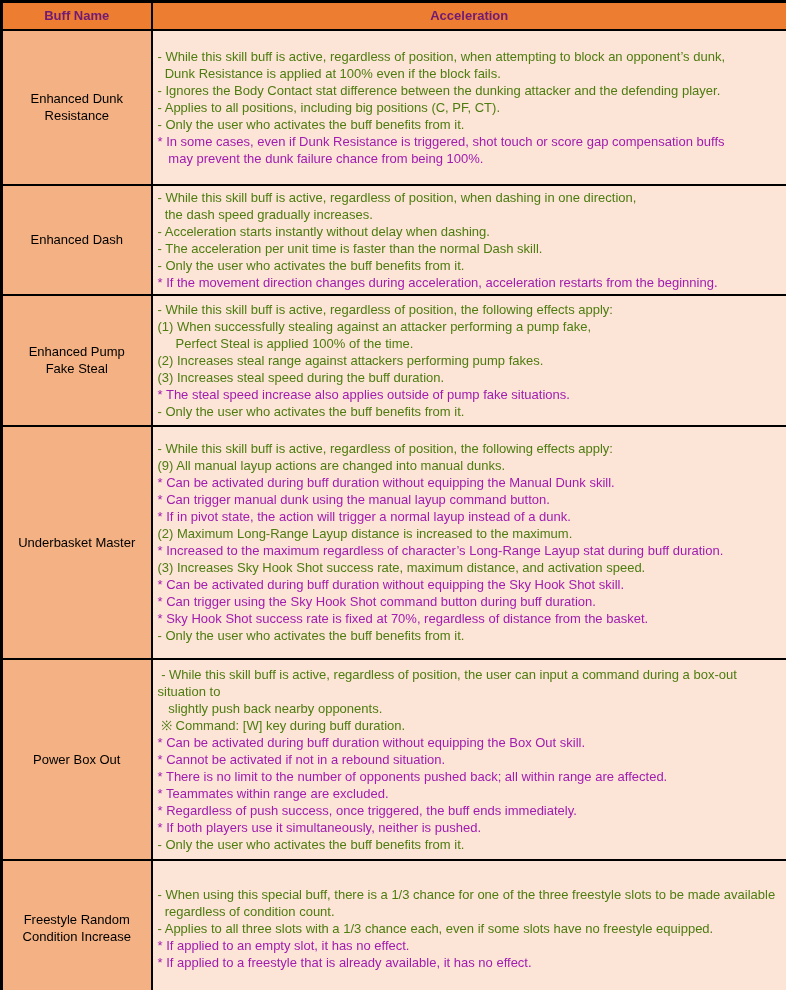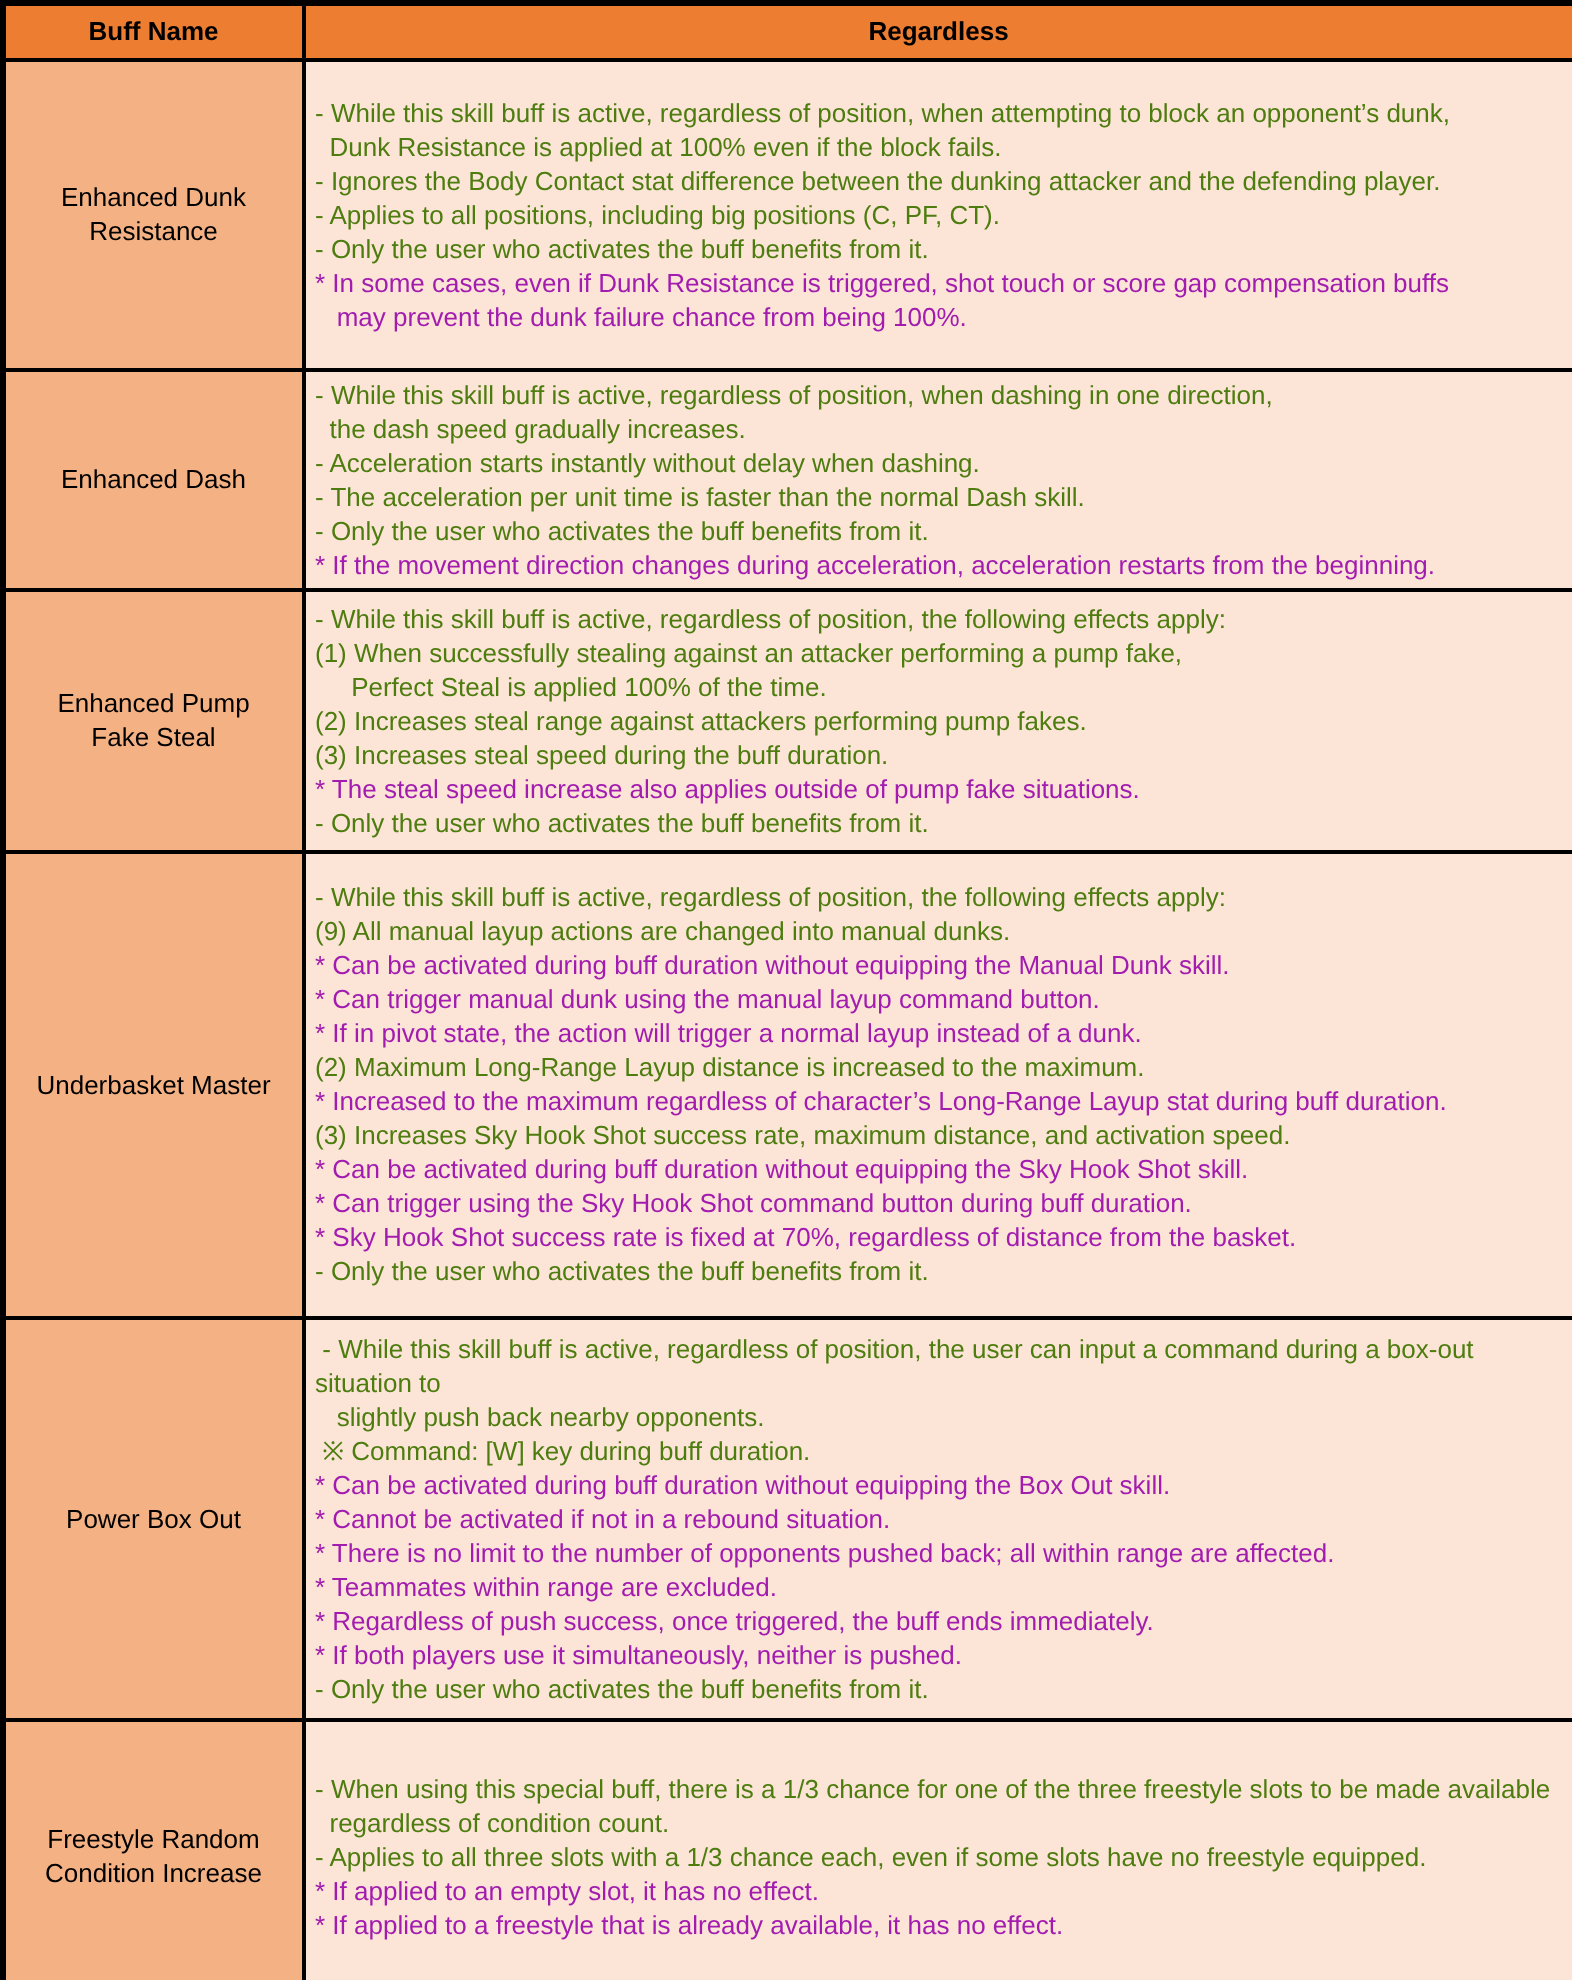--- a/index.html
+++ b/index.html
@@ -24,21 +24,21 @@
   table.buff-table col.col-desc { width: 636px; }
 
   th, td {
     border: 2px solid #000000;
     box-sizing: border-box;
   }
   table.buff-table { border: 3px solid #000000; }
 
   th.header-cell {
     background: #ED7D31;
-    color: #000000;
+    color: #701a75;
     font-size: 13px;
     font-weight: bold;
     text-align: center;
     vertical-align: middle;
     height: 28px;
     padding: 2px;
   }
   td.name-cell {
     background: #F4B183;
     color: #000000;
@@ -77,21 +77,21 @@
 
 <div id="page">
   <table class="buff-table">
     <colgroup>
       <col class="col-name">
       <col class="col-desc">
     </colgroup>
     <thead>
       <tr>
         <th class="header-cell">Buff Name</th>
-        <th class="header-cell">Regardless</th>
+        <th class="header-cell">Acceleration</th>
       </tr>
     </thead>
     <tbody id="table-body">
   <tr>
     <td class="name-cell">Enhanced Dunk
 Resistance</td>
     <td class="desc-cell">
             <div class="desc-line">- While this skill buff is active, regardless of position, when attempting to block an opponent’s dunk,</div>
             <div class="desc-line">  Dunk Resistance is applied at 100% even if the block fails.</div>
             <div class="desc-line">- Ignores the Body Contact stat difference between the dunking attacker and the defending player.</div>

